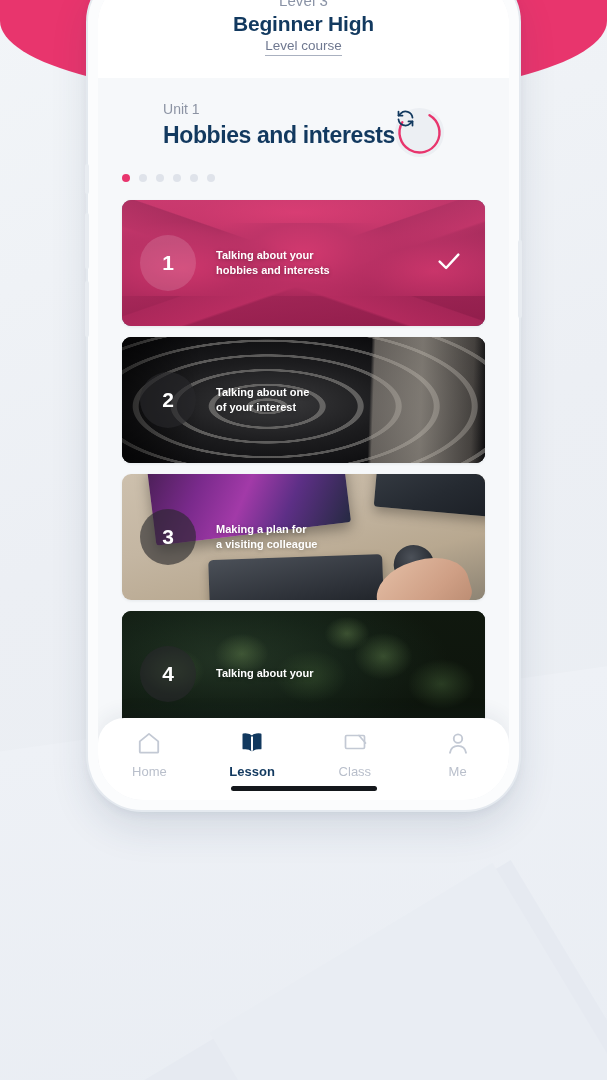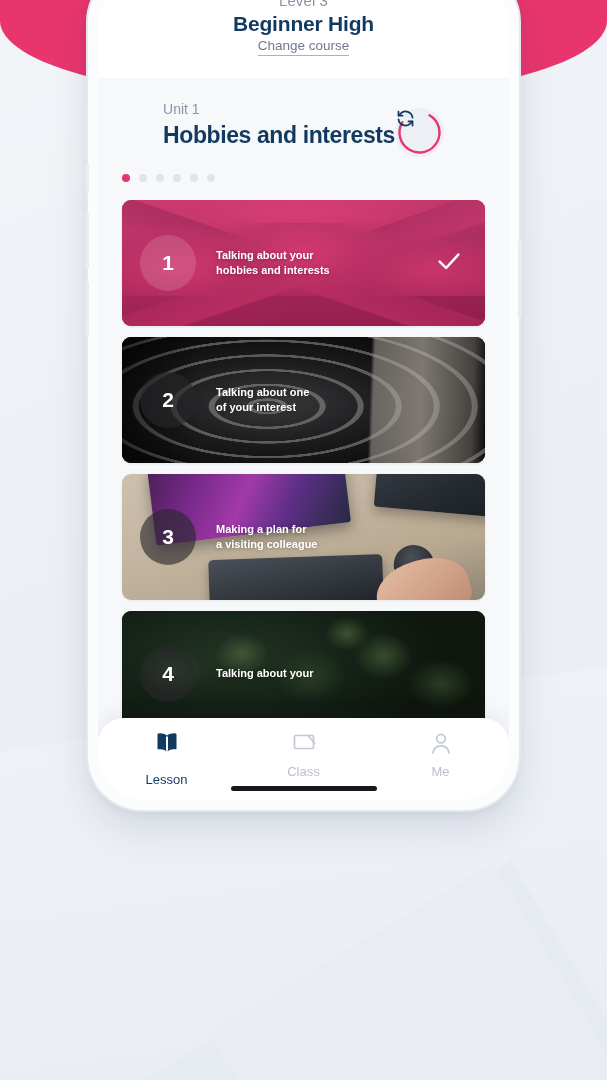--- a/index.html
+++ b/index.html
@@ -283,21 +283,21 @@
     box-shadow:0 -6px 18px rgba(40,60,90,.07);
     display:flex; align-items:flex-start;
     padding-top:12px;
     z-index:20;
   }
   .tab{
     flex:1; display:flex; flex-direction:column;
     align-items:center; gap:8px; cursor:pointer;
   }
   .tab-label{ font-size:13px; color:#b9bfcb; }
-  .tab.active .tab-label{ color:var(--navy); font-weight:normal;margin-top:8px; }
+  .tab.active .tab-label{ color:var(--navy); font-weight:bold; }
   .home-indicator{
     position:absolute; left:50%; transform:translateX(-50%);
     bottom:9px; width:146px; height:5px; border-radius:3px; background:#15181c;
   }
 
   
   .copy{
     position:absolute; left:0; right:0; bottom:52px;
     text-align:center;
     font-family:"DejaVu Sans","Liberation Sans",sans-serif;
@@ -325,21 +325,21 @@
   <div class="btn-side btn-vol-up"></div>
   <div class="btn-side btn-vol-dn"></div>
   <div class="btn-side btn-power"></div>
 
   <div class="phone-inner">
     <div class="screen">
 
       <div class="course-header">
         <div class="level-label">Level 3</div>
         <div class="course-name">Beginner High</div>
-        <span class="change-course">Change course</span>
+        <span class="change-course">Level course</span>
       </div>
 
       <div class="unit-area">
 
         <div class="unit-top">
           <div class="unit-meta">
             <div class="unit-label">Unit 1</div>
             <div class="unit-title">Hobbies and interests</div>
           </div>
 
@@ -411,20 +411,26 @@
             <div class="card-title">
               <div>Talking about your</div>
             </div>
           </div>
 
         </div>
       </div>
 
       <div class="tabbar">
 
+        <div class="tab">
+          <svg width="26" height="26" viewBox="0 0 24 24" fill="none" stroke="#c3c9d4" stroke-width="1.7" stroke-linecap="round" stroke-linejoin="round">
+            <path d="M3.5 10.5 12 3.6l8.5 6.9V20a.9.9 0 0 1-.9.9H4.4a.9.9 0 0 1-.9-.9z"></path>
+          </svg>
+          <span class="tab-label">Home</span>
+        </div>
 
         <div class="tab active">
           <svg width="28" height="26" viewBox="0 0 28 26" fill="none" stroke="#12395f" stroke-width="1.8" stroke-linejoin="round">
             <path d="M14 6.6C12 4.6 8.8 4 5.4 4.4v14c3.4-.4 6.6.2 8.6 2.2" fill="#12395f"></path>
             <path d="M14 6.6c2-2 5.2-2.6 8.6-2.2v14c-3.4-.4-6.6.2-8.6 2.2" fill="#12395f"></path>
             <path d="M14 6.6v14.2" stroke="#fff" stroke-width="2"></path>
           </svg>
           <span class="tab-label">Lesson</span>
         </div>
 

